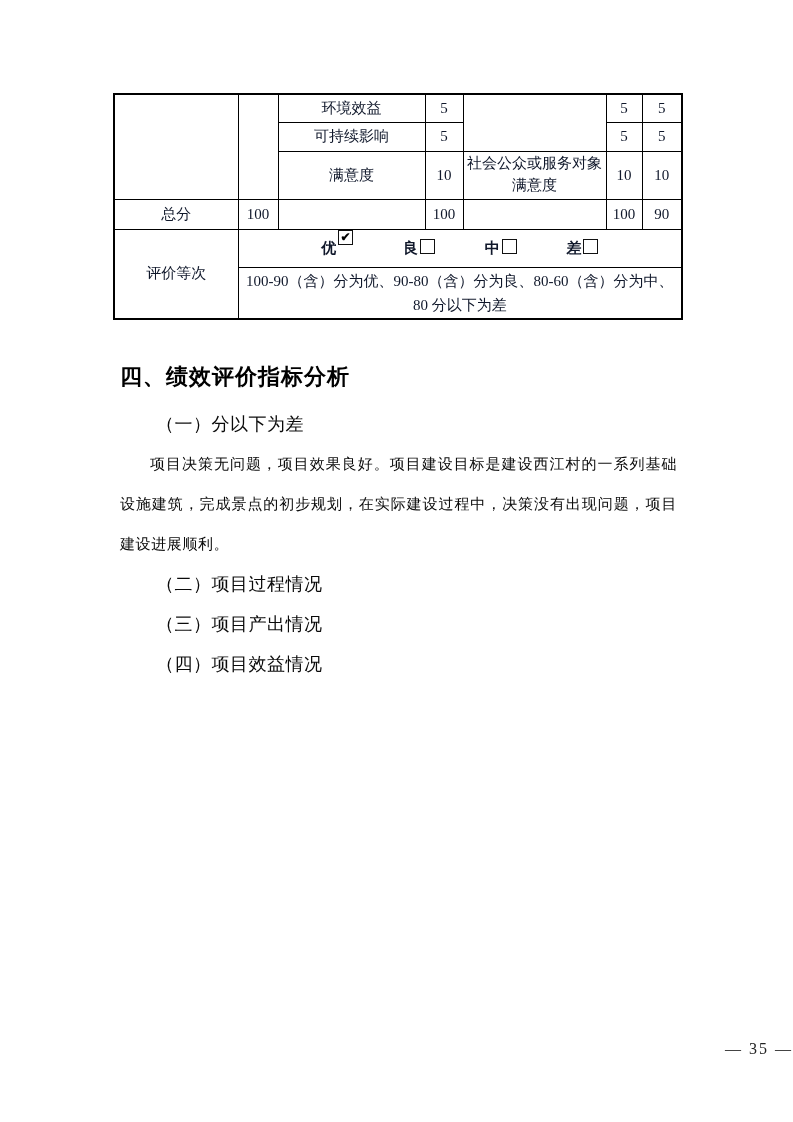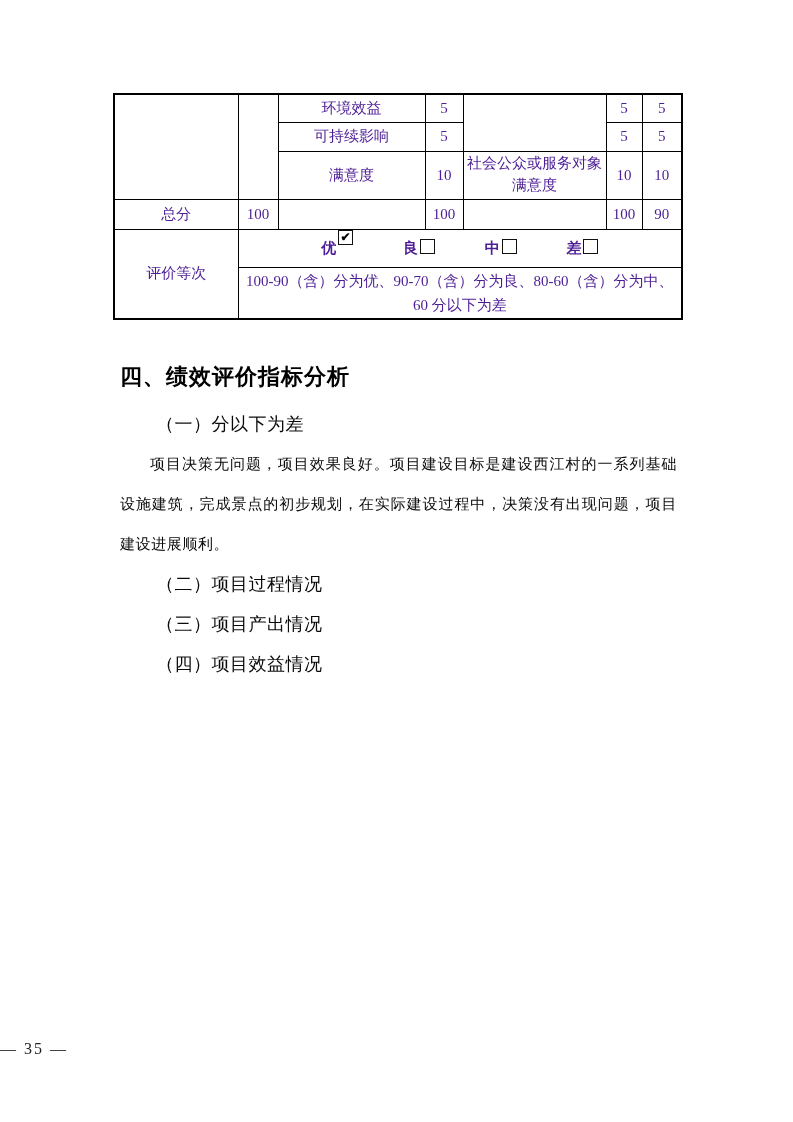--- a/index.html
+++ b/index.html
@@ -8,21 +8,21 @@
     background:#ffffff; color:#111;
     font-family:"Liberation Serif","DejaVu Serif",serif;
     overflow:hidden;
   }
 
   
   table.score-table {
     position:absolute; left:113px; top:93px; width:568px;
     border-collapse:collapse; table-layout:fixed;
     border:2px solid #000;
-    font-size:15px; color:#4c1d95;
+    font-size:15px; color:#0f172a;
   }
   table.score-table td {
     border:1px solid #000;
     text-align:center; vertical-align:middle;
     padding:1px 2px; overflow:hidden;
   }
   td.sub-ind { padding:0 8px; line-height:1.45; }
   td.grade-options { text-align:left; padding:4px 4px 4px 12px;font-weight:bold; }
   td.grade-note { line-height:1.6; padding:3px 8px; font-size:15px; }
   .opt { display:inline-block; margin-right:46px; white-space:nowrap; }
@@ -53,21 +53,21 @@
     text-indent:2em; letter-spacing:0.5px;
   }
   .para {
     font-size:15px; line-height:40px; margin:0;
     text-align:justify; text-indent:2em; letter-spacing:0.6px;
   }
 
   
   .footer {
     position:absolute; left:0; right:0; top:1040px;
-    text-align:left; font-size:16px; color:#222; letter-spacing:2px;
+    text-align:right; font-size:16px; color:#222; letter-spacing:2px;
   }
 </style>
 </head>
 <body>
 
 <div class="page">
 
   <table class="score-table">
     <colgroup>
       <col style="width:124px">
@@ -113,21 +113,21 @@
     <tr style="height:38px">
       <td rowspan="2">评价等次</td>
       <td colspan="6" class="grade-options">
         <span class="opt"><span>优</span><span class="cbx checked"></span></span>
         <span class="opt"><span>良</span><span class="cbx"></span></span>
         <span class="opt"><span>中</span><span class="cbx"></span></span>
         <span class="opt"><span>差</span><span class="cbx"></span></span>
       </td>
     </tr>
     <tr style="height:52px">
-      <td colspan="6" class="grade-note">100-90（含）分为优、90-70（含）分为良、80-60（含）分为中、60 分以下为差</td>
+      <td colspan="6" class="grade-note">100-90（含）分为优、90-80（含）分为良、80-60（含）分为中、80 分以下为差</td>
     </tr>
   </tbody>
     </table>
 
   <div class="content">
     <h2 class="main-heading">四、绩效评价指标分析</h2>
 
     <p class="section-title">（一）分以下为差</p>
     <p class="para">项目决策无问题，项目效果良好。项目建设目标是建设西江村的一系列基础设施建筑，完成景点的初步规划，在实际建设过程中，决策没有出现问题，项目建设进展顺利。</p>
 

